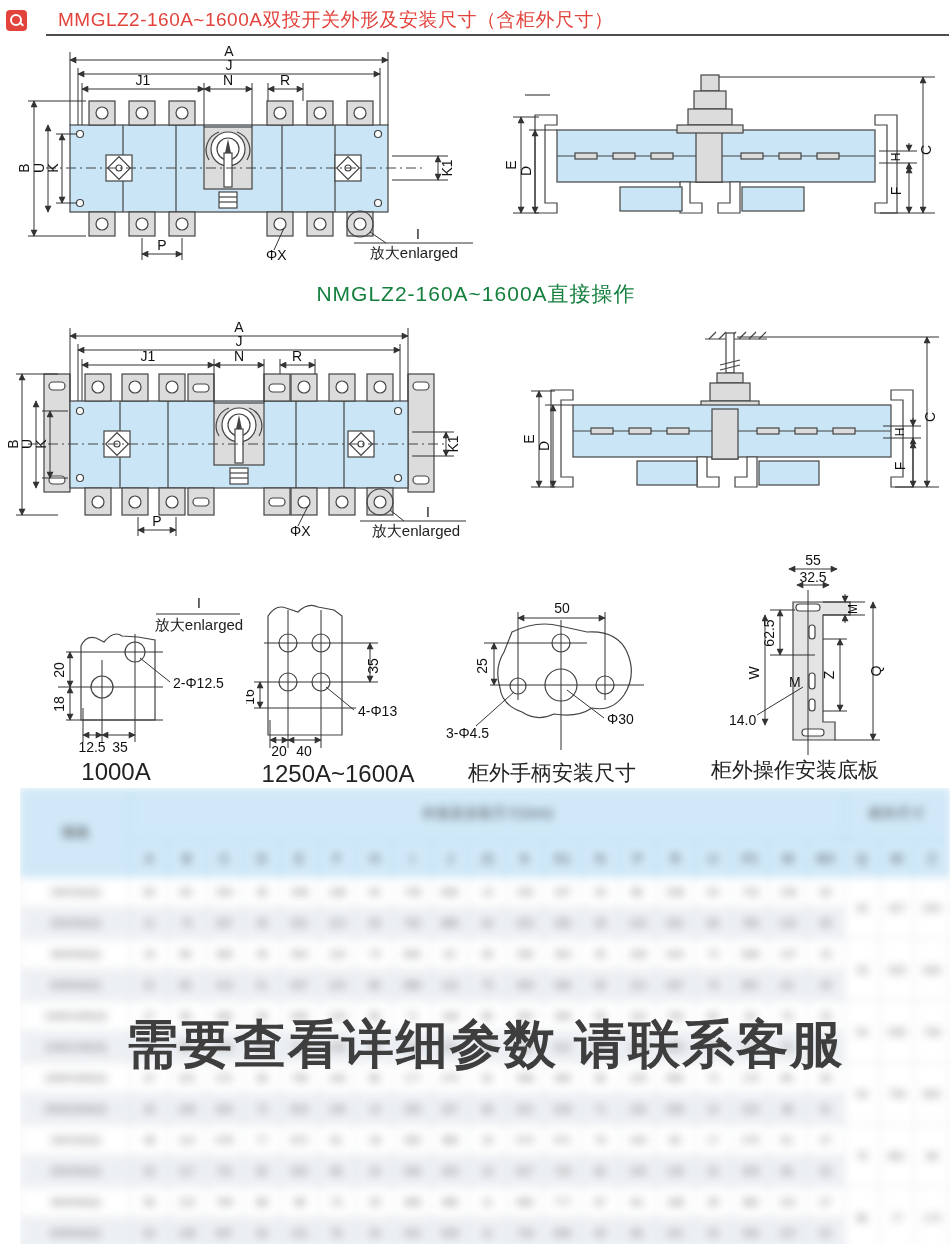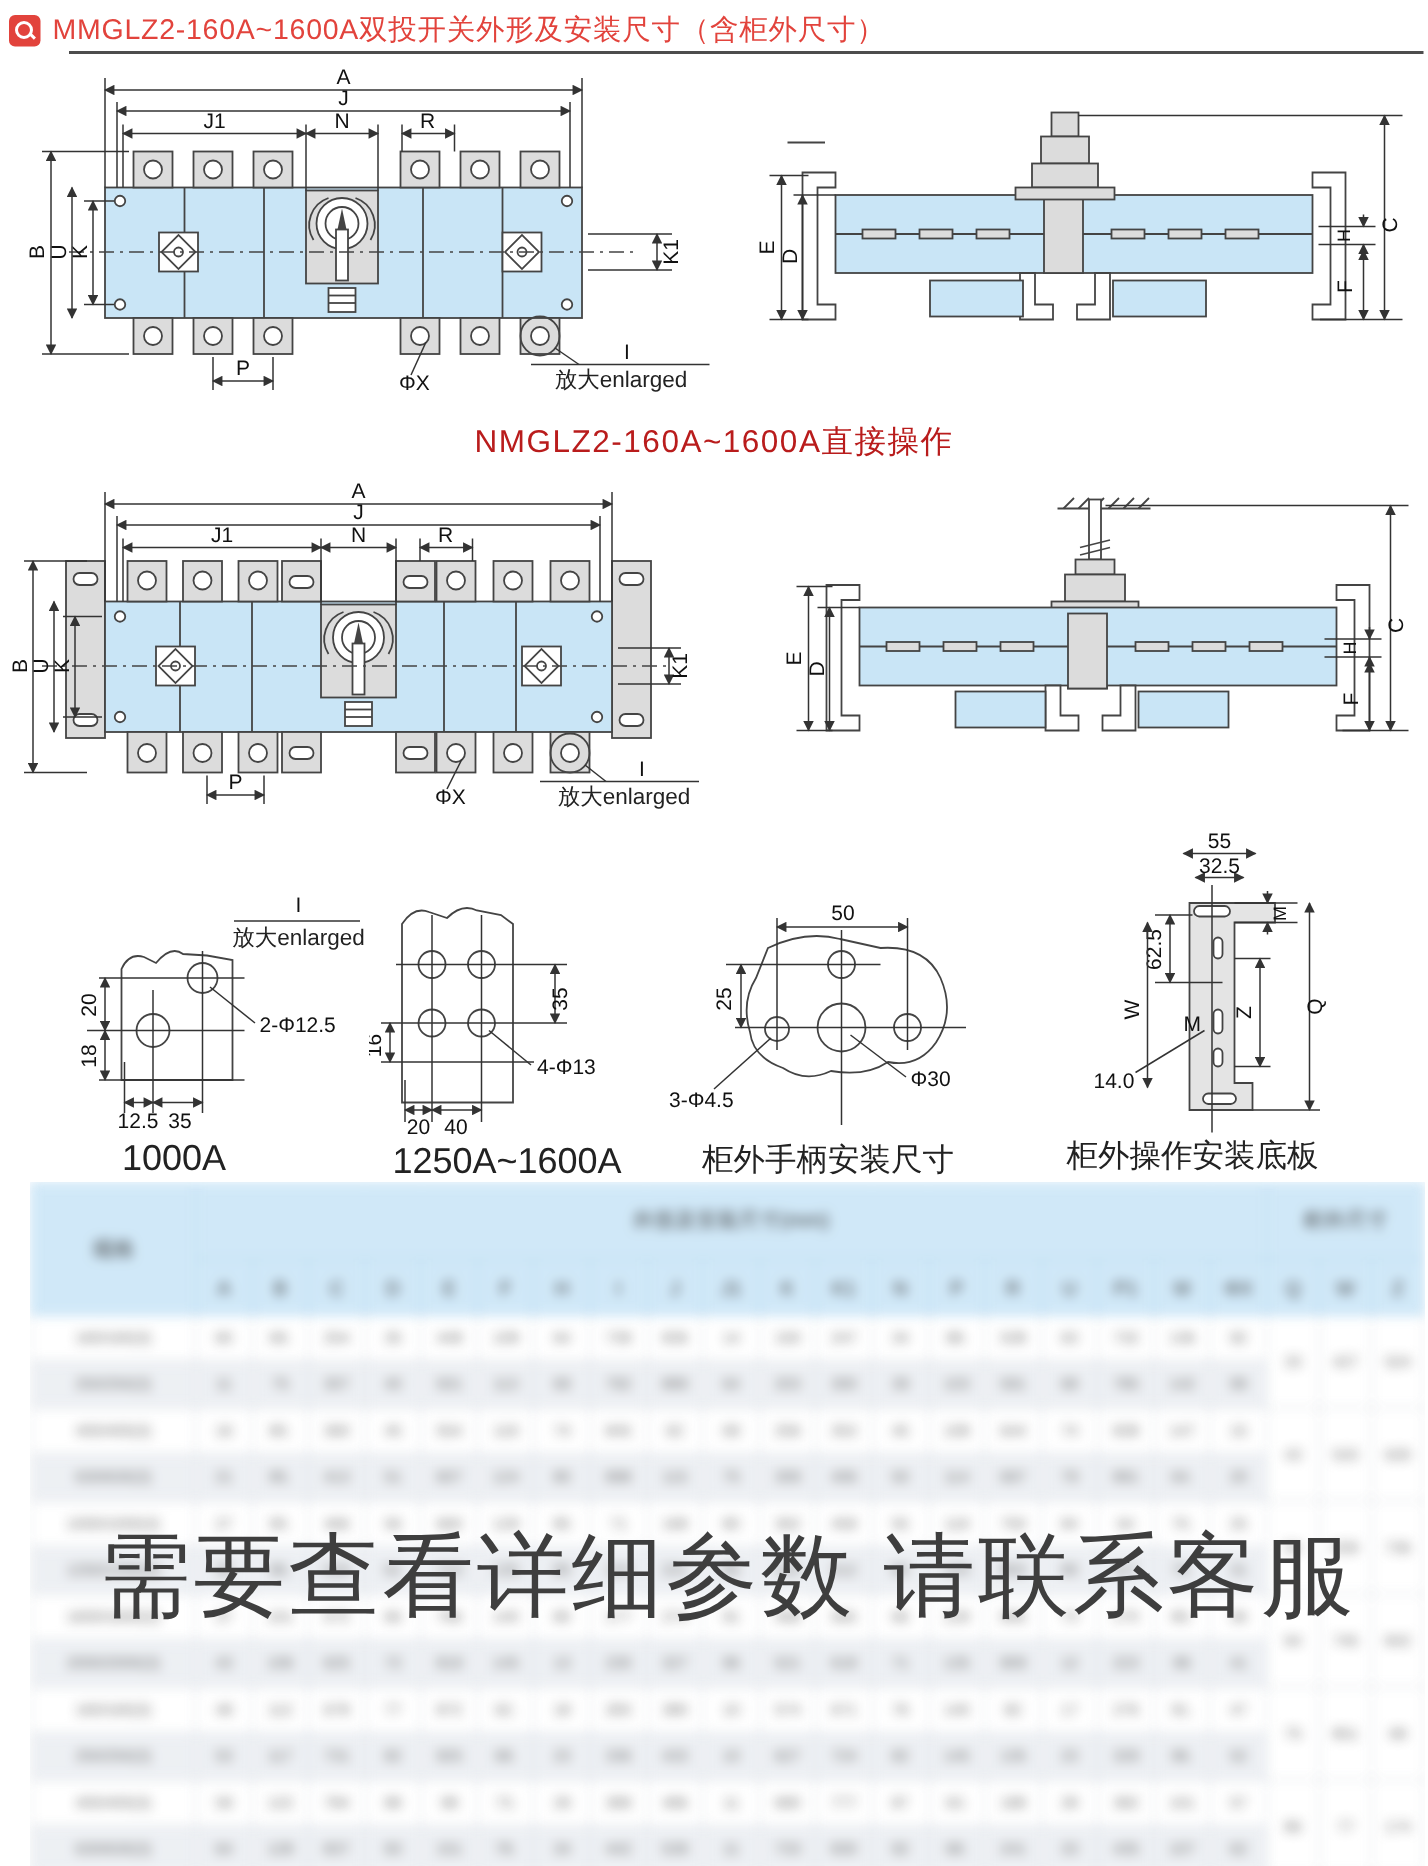--- a/index.html
+++ b/index.html
@@ -1,50 +1,50 @@
 <!DOCTYPE html>
 <html><head>
 <meta charset="utf-8">
 <style>
   html,body{margin:0;padding:0;background:#fff;}
   .page{position:relative;width:952px;height:1244px;background:#fff;overflow:hidden;
         font-family:"Liberation Sans",sans-serif;}
   
-  .titlebar{position:absolute;top:6px;left:6px;right:0;height:28px;display:flex;align-items:center;}
+  .titlebar{position:absolute;top:6px;left:6px;right:0;height:28px;display:flex;align-items:center;gap:23px;}
   .mag-icon{width:21px;height:21px;border-radius:4px;background:#e2433c;position:relative;flex:0 0 auto;}
   .mag-icon .lens{position:absolute;left:4px;top:4px;width:8px;height:8px;border:2px solid #fff;border-radius:50%;}
   .mag-icon .handle{position:absolute;left:13px;top:13px;width:5px;height:2px;background:#fff;transform:rotate(45deg);}
   .page-title{color:#e2433c;font-size:19px;margin-left:8px;letter-spacing:.5px;white-space:nowrap;}
   .title-rule{position:absolute;top:34px;left:46px;right:3px;border-top:2px solid #4d4d4d;}
   
   .diag{position:absolute;}
   svg text{font-family:"Liberation Sans",sans-serif;}
   .dimt{font-size:14px;fill:#111;}
   .dimt2{font-size:12px;fill:#111;}
   .smallt{font-size:15px;fill:#222;}
   .bigl{font-size:24px;fill:#222;}
   .cnl{font-size:21px;fill:#222;}
   .blue{fill:#c9e5f6;stroke:#444;stroke-width:1.2;}
   .gray{fill:#dcdcdc;stroke:#444;stroke-width:1.2;}
   .wht{fill:#fff;stroke:#444;stroke-width:1.2;}
   .ln{fill:none;stroke:#444;stroke-width:1.2;}
   .dim{stroke:#333;stroke-width:1;fill:none;}
   .cl{stroke:#444;stroke-width:1;stroke-dasharray:10 4 2 4;fill:none;}
-  .cap{position:absolute;width:100%;text-align:center;font-size:21px;color:#b91c1c;letter-spacing:1px;}
+  .cap{position:absolute;width:100%;text-align:center;font-size:21px;color:#15803d;letter-spacing:1px;}
   
   .table-wrap{position:absolute;top:788px;left:20px;width:930px;height:456px;overflow:hidden;}
   .tbl-blur{filter:blur(4px);opacity:.92;}
   table.spec{border-collapse:collapse;width:930px;table-layout:fixed;}
   table.spec th{background:#cde7f8;border:1px solid #aed3ec;font-weight:normal;color:#333;font-size:13px;padding:0;}
   table.spec td{border:1px solid #d9dee4;color:#666;font-size:10.5px;text-align:center;padding:0;height:30px;overflow:hidden;white-space:nowrap;}
   table.spec tr.h1 th{height:50px;font-size:14px;}
   table.spec tr.h2 th{height:36px;}
   table.spec tbody tr:nth-child(even) td{background:#eceff3;}
   .overlay-text{position:absolute;top:222px;left:0;right:0;text-align:center;
-    font-size:61px;font-weight:400;color:#3e3e3e;letter-spacing:2px;white-space:nowrap;}
+    font-size:52px;font-weight:700;color:#3e3e3e;letter-spacing:2px;white-space:nowrap;}
 </style>
 </head>
 <body>
 
 <div class="page">
 
   <svg width="0" height="0" style="position:absolute">
     <defs>
       <marker id="ar" viewBox="0 0 10 10" refX="9" refY="5" markerWidth="9" markerHeight="7" orient="auto-start-reverse">
           <path d="M0,0L10,5L0,10z" fill="#333"></path>

